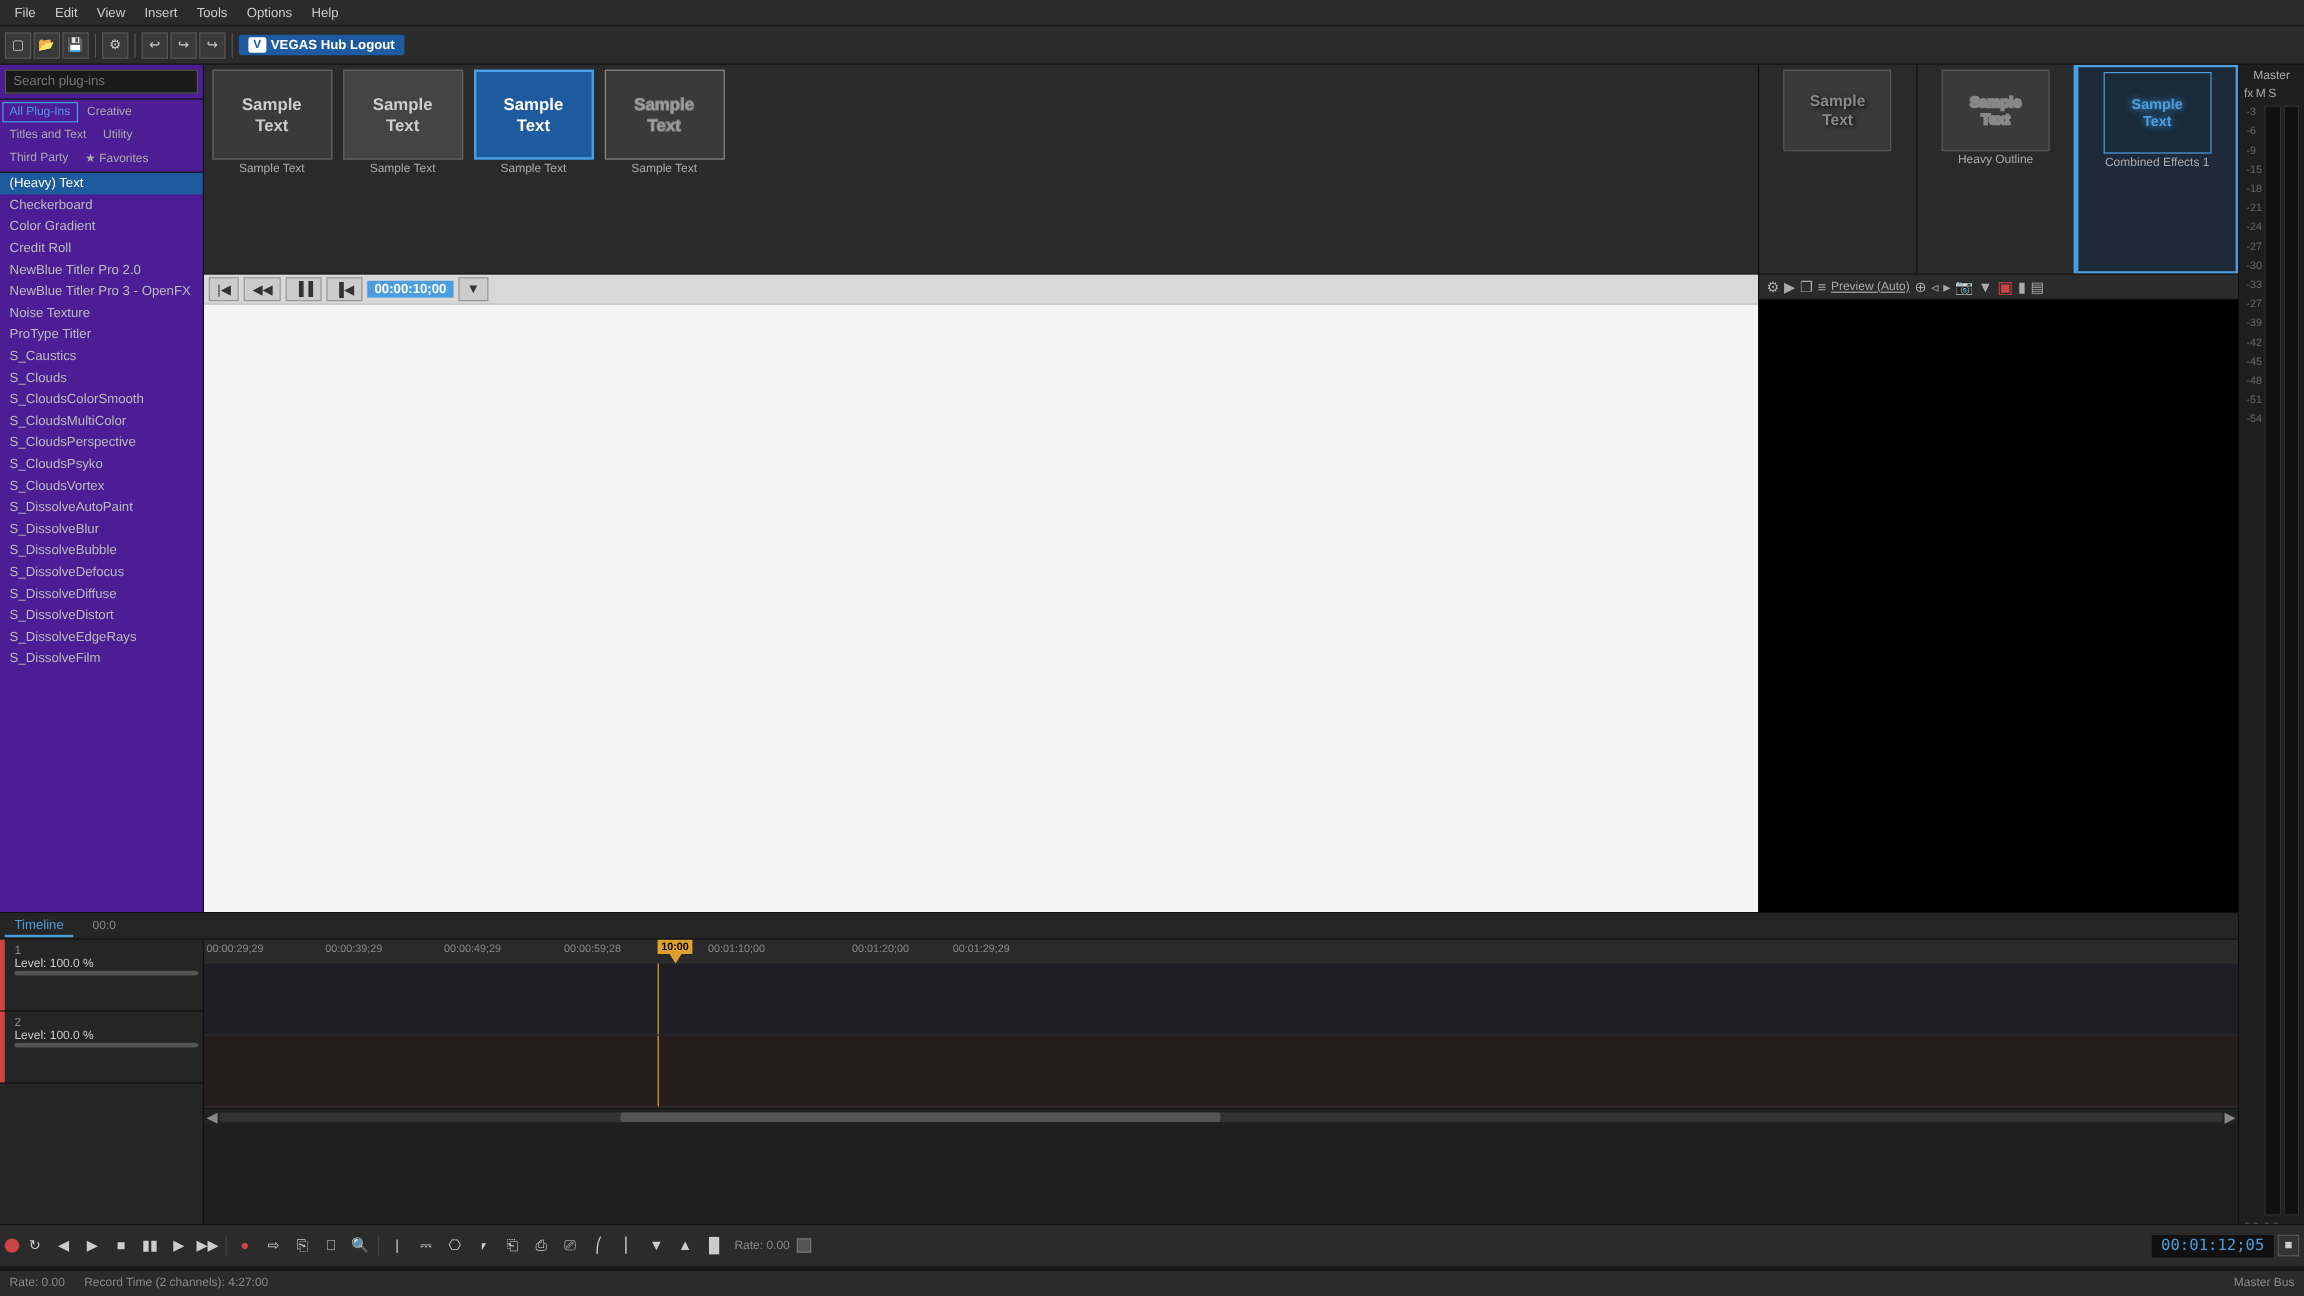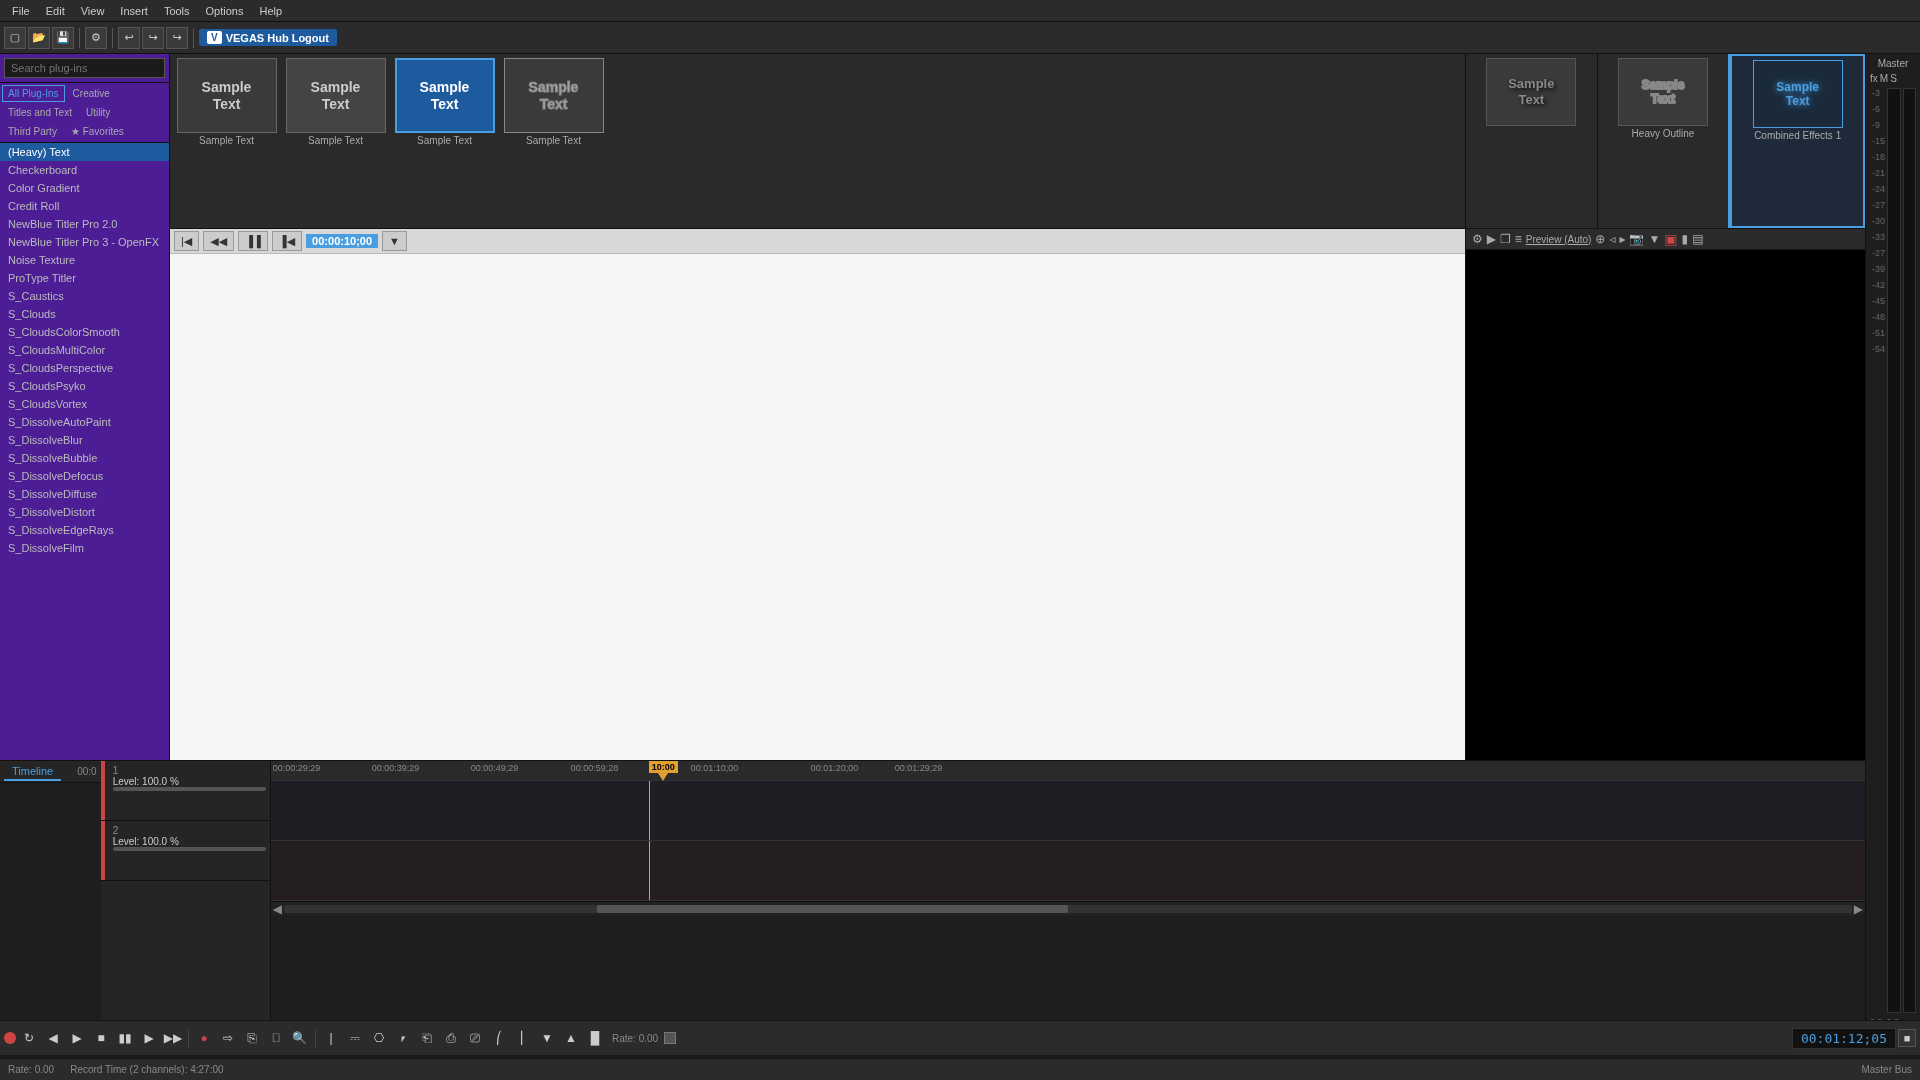--- a/index.html
+++ b/index.html
@@ -66,21 +66,21 @@
 
     
     #preview-area { flex: 1; background: #1a1a1a; display: flex; flex-direction: column; }
     #preview-header { background: #2b2b2b; padding: 2px 6px; display: flex; align-items: center; gap: 4px; border-bottom: 1px solid #111; }
     #preview-screen { flex: 1; background: #000; display: flex; align-items: center; justify-content: center; }
     #preview-controls { background: #2b2b2b; padding: 4px; display: flex; align-items: center; justify-content: center; gap: 8px; border-top: 1px solid #111; }
     #preview-info { background: #222; padding: 4px 8px; font-size: 10px; color: #888; border-top: 1px solid #111; display: grid; grid-template-columns: 1fr 1fr; gap: 1px; }
     .preview-btn { background: none; border: none; color: #ccc; cursor: pointer; font-size: 14px; }
 
     
-    #timeline-container { height: 260px; background: #1e1e1e; border-top: 1px solid #111; display: flex; flex-direction: row; }
+    #timeline-container { height: 260px; background: #1e1e1e; border-top: 1px solid #111; display: flex; flex-direction: column; }
     #timeline-header { background: #252525; height: 22px; display: flex; align-items: center; gap: 8px; padding: 0 4px; border-bottom: 1px solid #111; }
     .timeline-tab { padding: 2px 8px; font-size: 11px; cursor: pointer; color: #aaa; }
     .timeline-tab.active { color: #4a9ee0; border-bottom: 2px solid #4a9ee0; }
 
     #timeline-body { flex: 1; display: flex; }
     #track-headers { width: 170px; background: #252525; border-right: 1px solid #111; }
     .track-header { height: 60px; border-bottom: 1px solid #111; padding: 4px; display: flex; flex-direction: column; gap: 2px; }
     .track-num { color: #888; font-size: 10px; }
     .track-level { font-size: 10px; color: #ccc; }
     .track-slider { width: 100%; height: 4px; background: #555; border-radius: 2px; }

